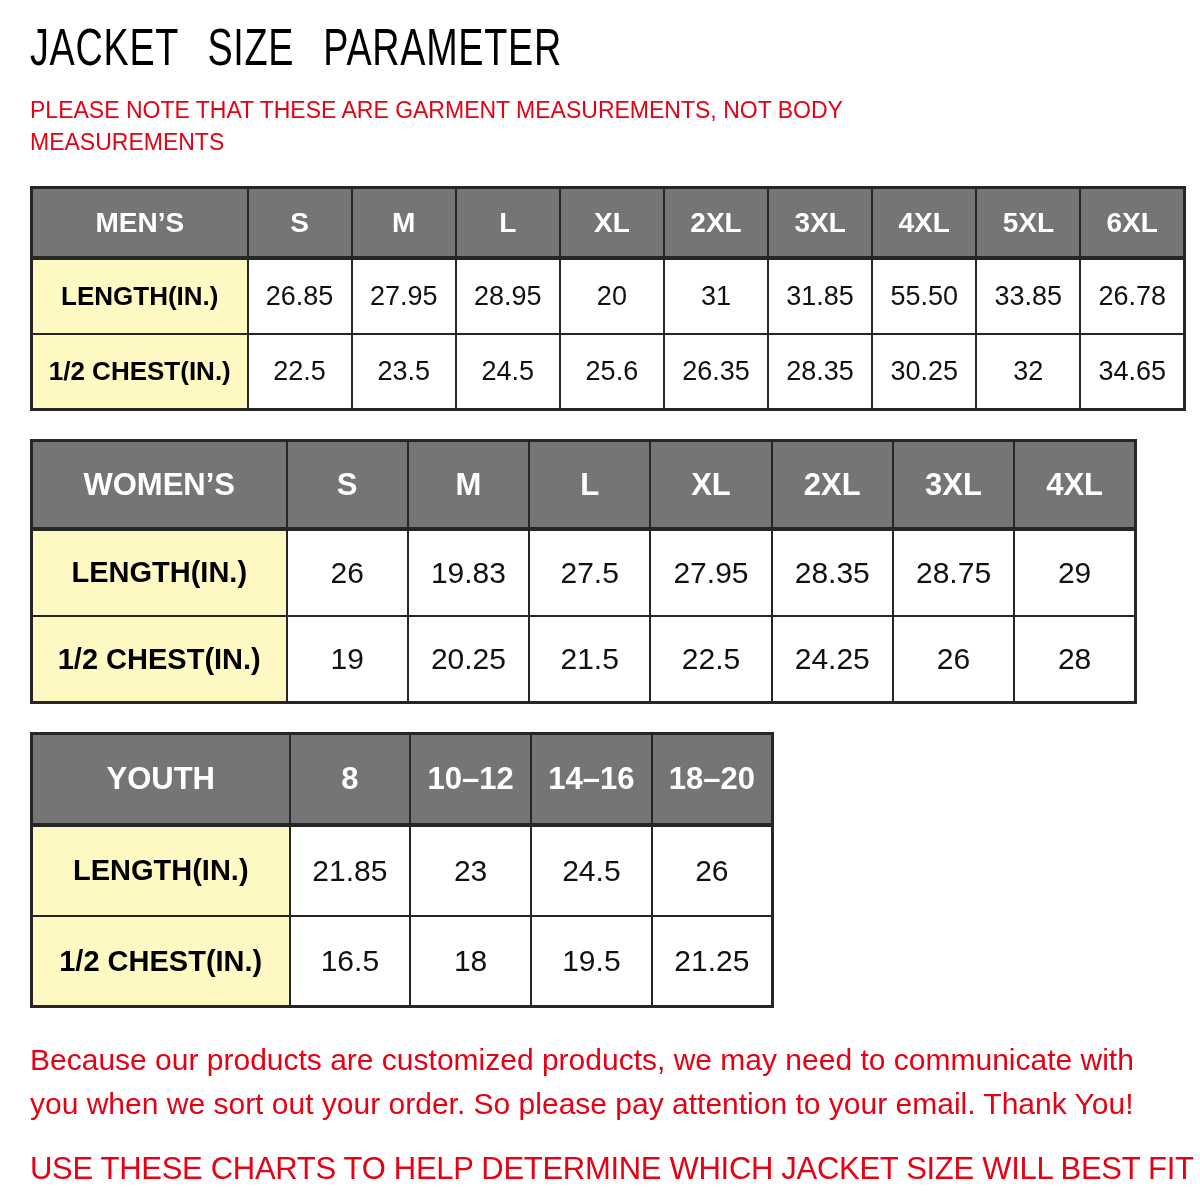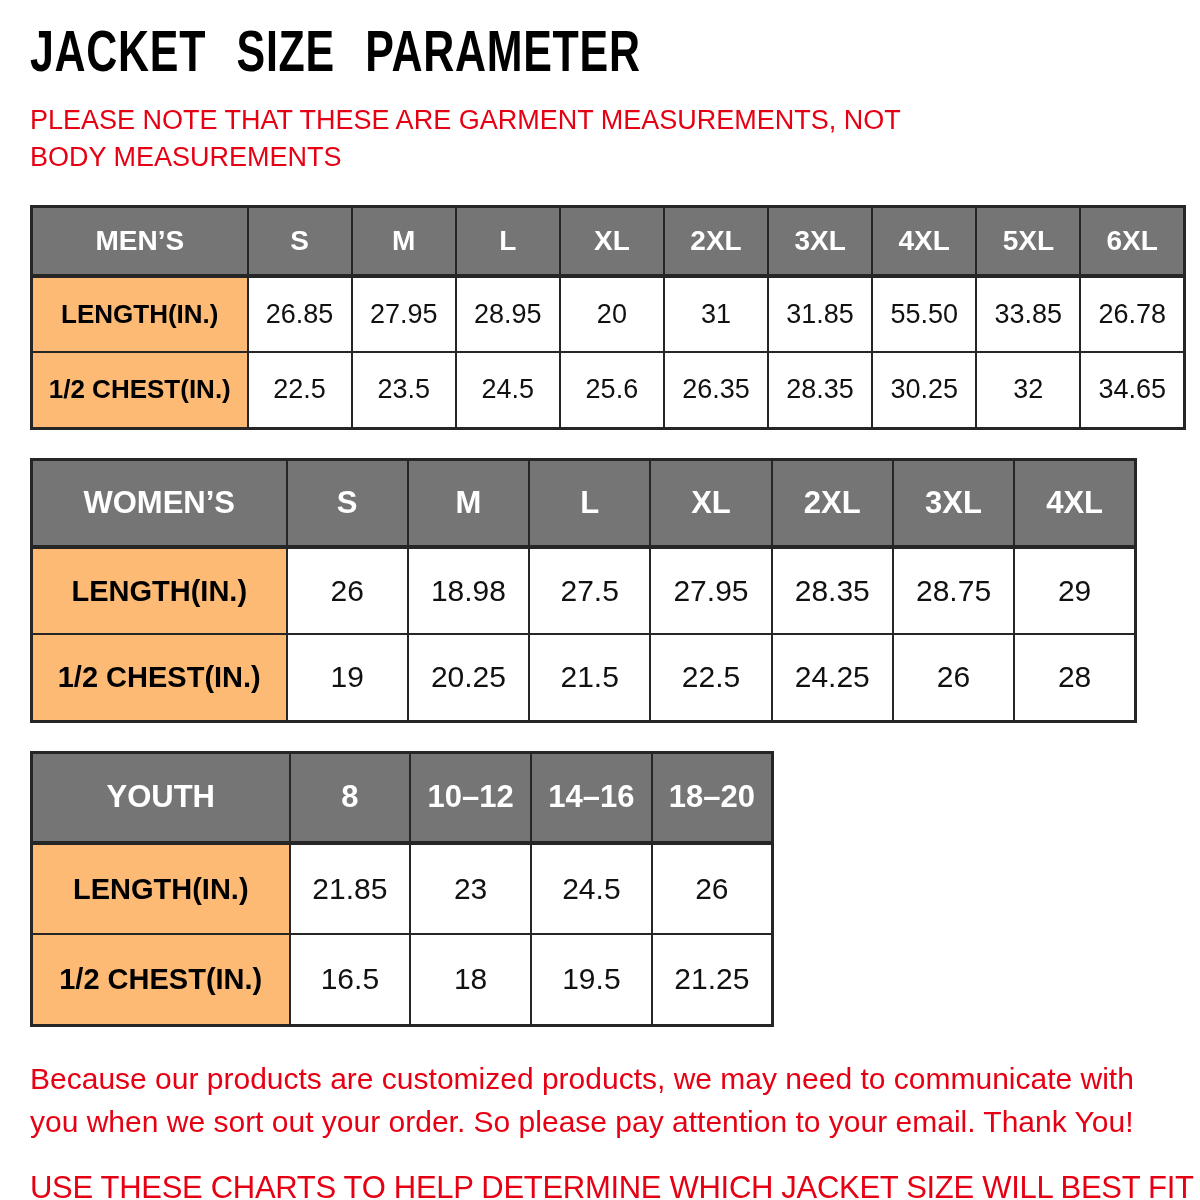--- a/index.html
+++ b/index.html
@@ -14,39 +14,39 @@
   body{
     width:1200px;height:1200px;
     background:#ffffff;
     font-family:"Liberation Sans", sans-serif;
     overflow:hidden;
   }
   main{padding:22px 30px 0 30px;}
 
   h1{
     margin:0;
-    font-size:58px;
-    font-weight:bold;
+    font-size:51px;
+    font-weight:normal;
     line-height:1.0;
     color:#000;
     white-space:nowrap;
   }
   h1 .squeeze{
     display:inline-block;
     transform:scaleX(0.74);
     transform-origin:left center;
     letter-spacing:1px;
     word-spacing:24px;
   }
 
   .note{
     margin:22px 0 0 0;
     max-width:885px;
     color:var(--accent-red);
-    font-size:27px;
+    font-size:23px;
     line-height:1.38;
     font-weight:normal;
   }
 
   table.t{
     border-collapse:collapse;
     table-layout:fixed;
     margin-top:28px;
     border:3px solid var(--border);
     background:#fff;
@@ -58,21 +58,21 @@
     padding:0;
     overflow:hidden;
   }
   table.t thead th{
     background:var(--header-bg);
     color:var(--header-text);
     font-weight:bold;
     border-bottom-width:4px;
   }
   table.t tbody th{
-    background:#fdba74;
+    background:#fef9c3;
     color:#000;
     font-weight:bold;
   }
   table.t tbody td{
     color:var(--value-text);
     font-weight:normal;
   }
 
   table.mens{width:1156px;}
   table.mens thead tr{height:70px;}
@@ -177,21 +177,21 @@
           <th>XL</th>
           <th>2XL</th>
           <th>3XL</th>
           <th>4XL</th>
         </tr>
       </thead>
       <tbody>
         <tr>
           <th>LENGTH(IN.)</th>
           <td>26</td>
-          <td>18.98</td>
+          <td>19.83</td>
           <td>27.5</td>
           <td>27.95</td>
           <td>28.35</td>
           <td>28.75</td>
           <td>29</td>
         </tr>
         <tr>
           <th>1/2 CHEST(IN.)</th>
           <td>19</td>
           <td>20.25</td>

